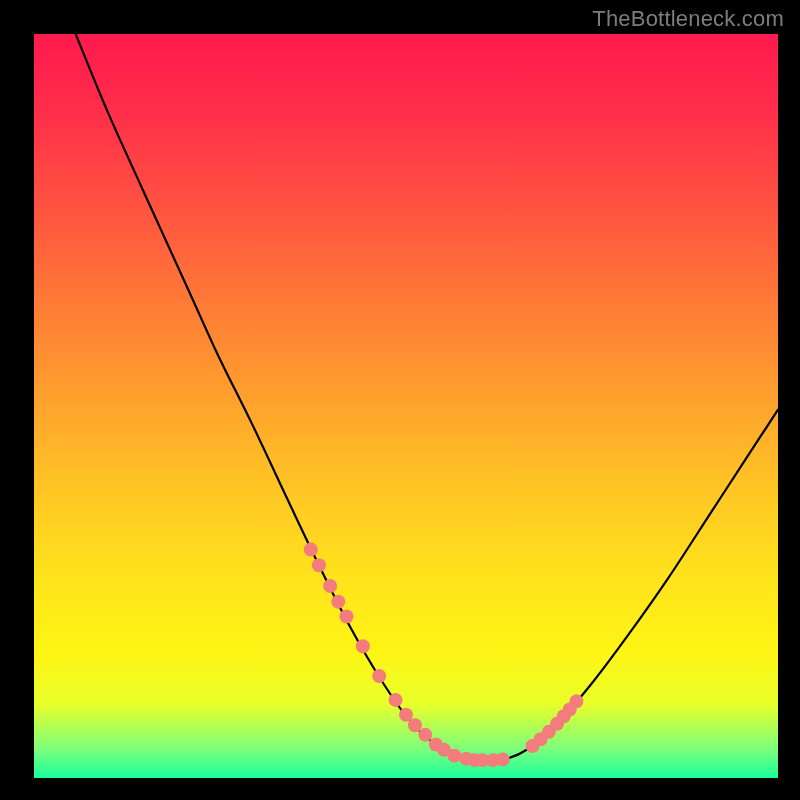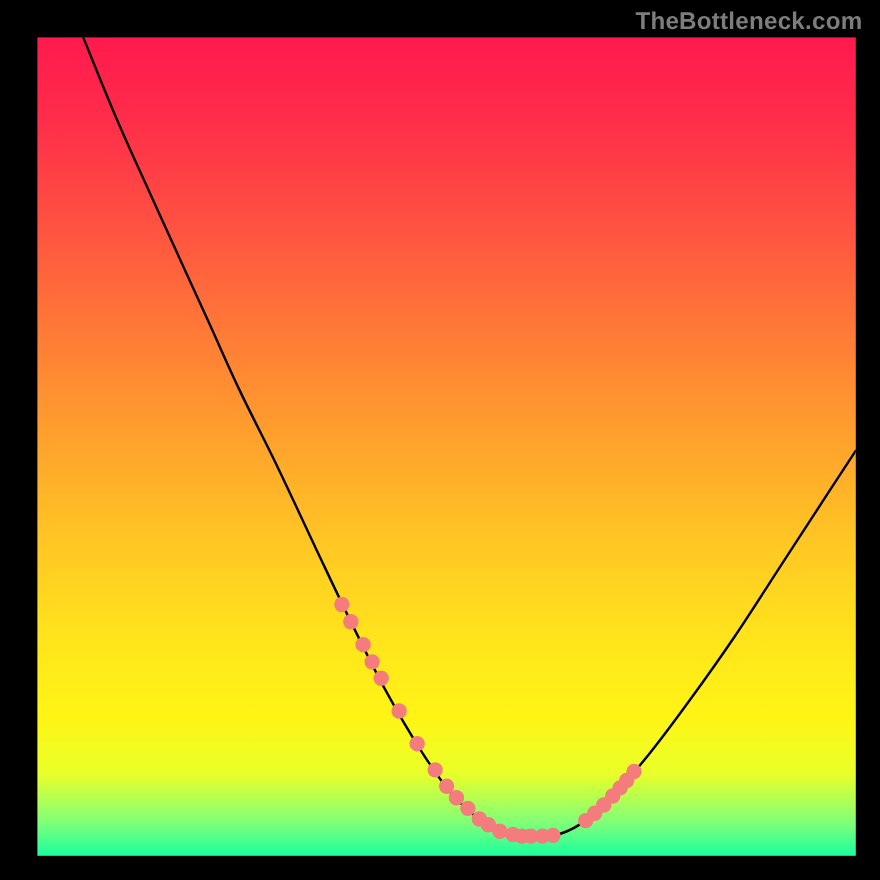--- a/index.html
+++ b/index.html
@@ -41,21 +41,21 @@
     position: absolute;
     left: 34px;
     top: 34px;
   }
   .watermark {
     position: absolute;
     top: 6px;
     right: 16px;
     color: #7d7d7d;
     font-size: 22px;
-    font-weight: 700;
+    font-weight: 400;
     letter-spacing: 0.2px;
   }
 </style>
 </head>
 <body>
 
 <div class="stage">
   <div class="plot-bg"></div>
 
   <svg class="overlay" width="744" height="744" viewBox="0 0 744 744">

